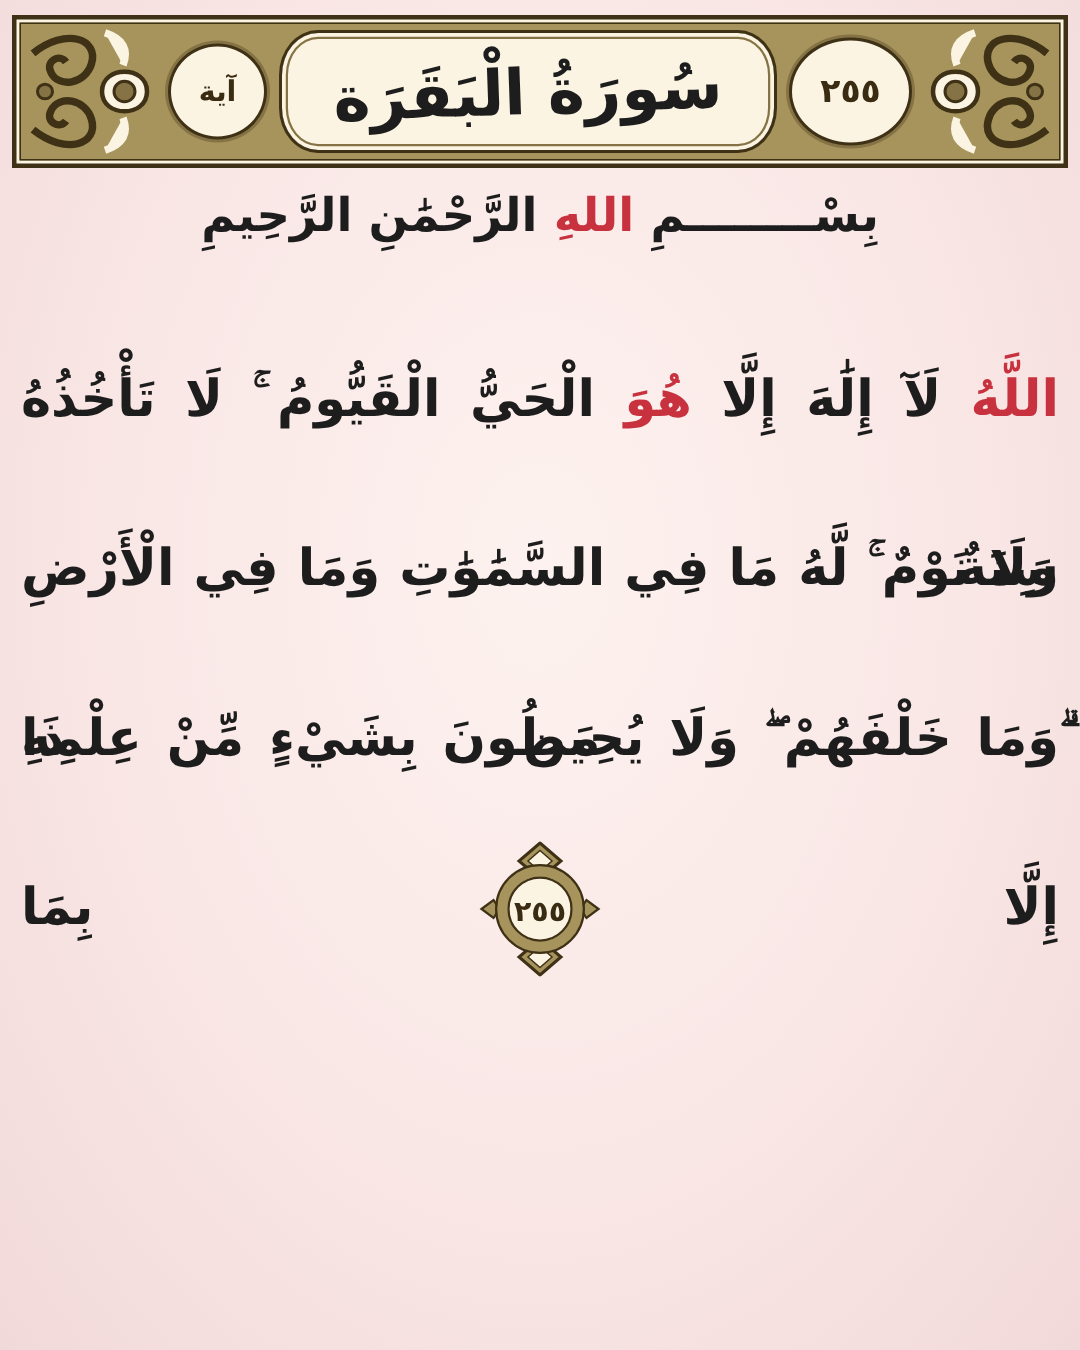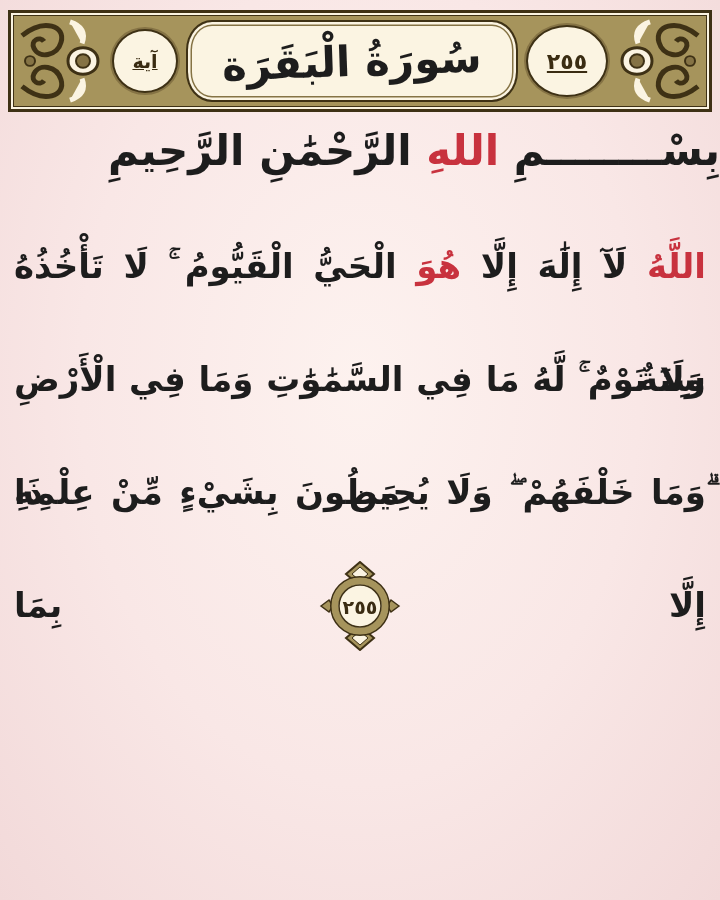--- a/index.html
+++ b/index.html
@@ -34,40 +34,40 @@
   .f-old{fill:var(--frame-olive-dark);}
   .f-cr{fill:var(--frame-cream);}
   .f-ok{stroke:var(--frame-outline);}
   .oval-wrap{flex:0 0 auto; display:flex; align-items:center; justify-content:center; padding:0 6px;}
   .oval{
     background:var(--frame-cream);
     border:2.5px solid var(--frame-outline);
     box-shadow:0 0 0 2px var(--frame-olive-dark);
     border-radius:50%;
     display:flex; align-items:center; justify-content:center;
-    color:var(--medallion-text); font-weight:bold;text-decoration:underline;
+    color:var(--medallion-text); font-weight:bold;
   }
   .oval.num{width:82px;height:72px;font-size:22px;}
   .oval.lbl{width:66px;height:64px;font-size:19px;}
   .center-panel{
     flex:1 1 auto; margin:4px 2px;
     background:var(--frame-cream);
     border:2px solid var(--frame-outline);
     border-radius:26px/30px;
     box-shadow:inset 0 0 0 2.5px var(--frame-cream), inset 0 0 0 4px var(--frame-olive-dark);
     display:flex; align-items:center; justify-content:center;
   }
   .surah-title{
     font-size:42px; font-weight:bold; color:var(--ink);
     transform:rotate(-2deg); letter-spacing:1px;
   }
   
   .bismillah{
     position:absolute; top:126px; left:0; right:0;
-    text-align:right; font-size:42px; font-weight:bold; color:var(--ink);
+    text-align:center; font-size:31px; font-weight:bold; color:var(--ink);
   }
   .red{color:var(--accent-red);}
   
   .verse{
     position:absolute; top:210px; left:14px; right:14px;
     color:var(--ink); font-weight:bold;
   }
   .vline{
     height:113px; line-height:113px; font-size:34px;
     text-align:justify; text-align-last:justify;

